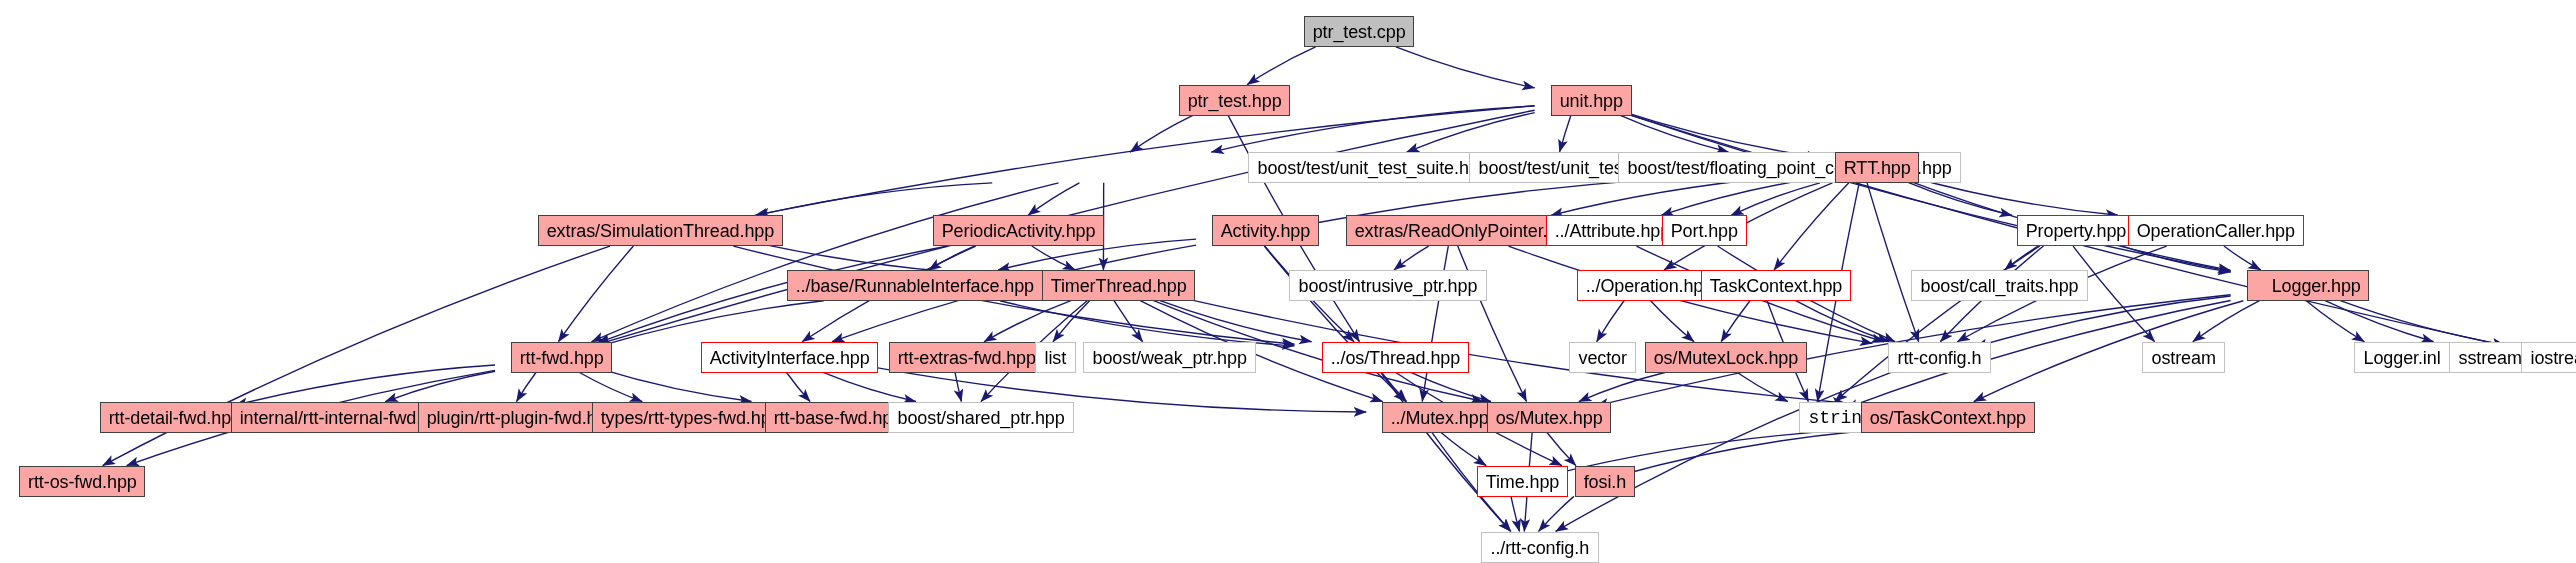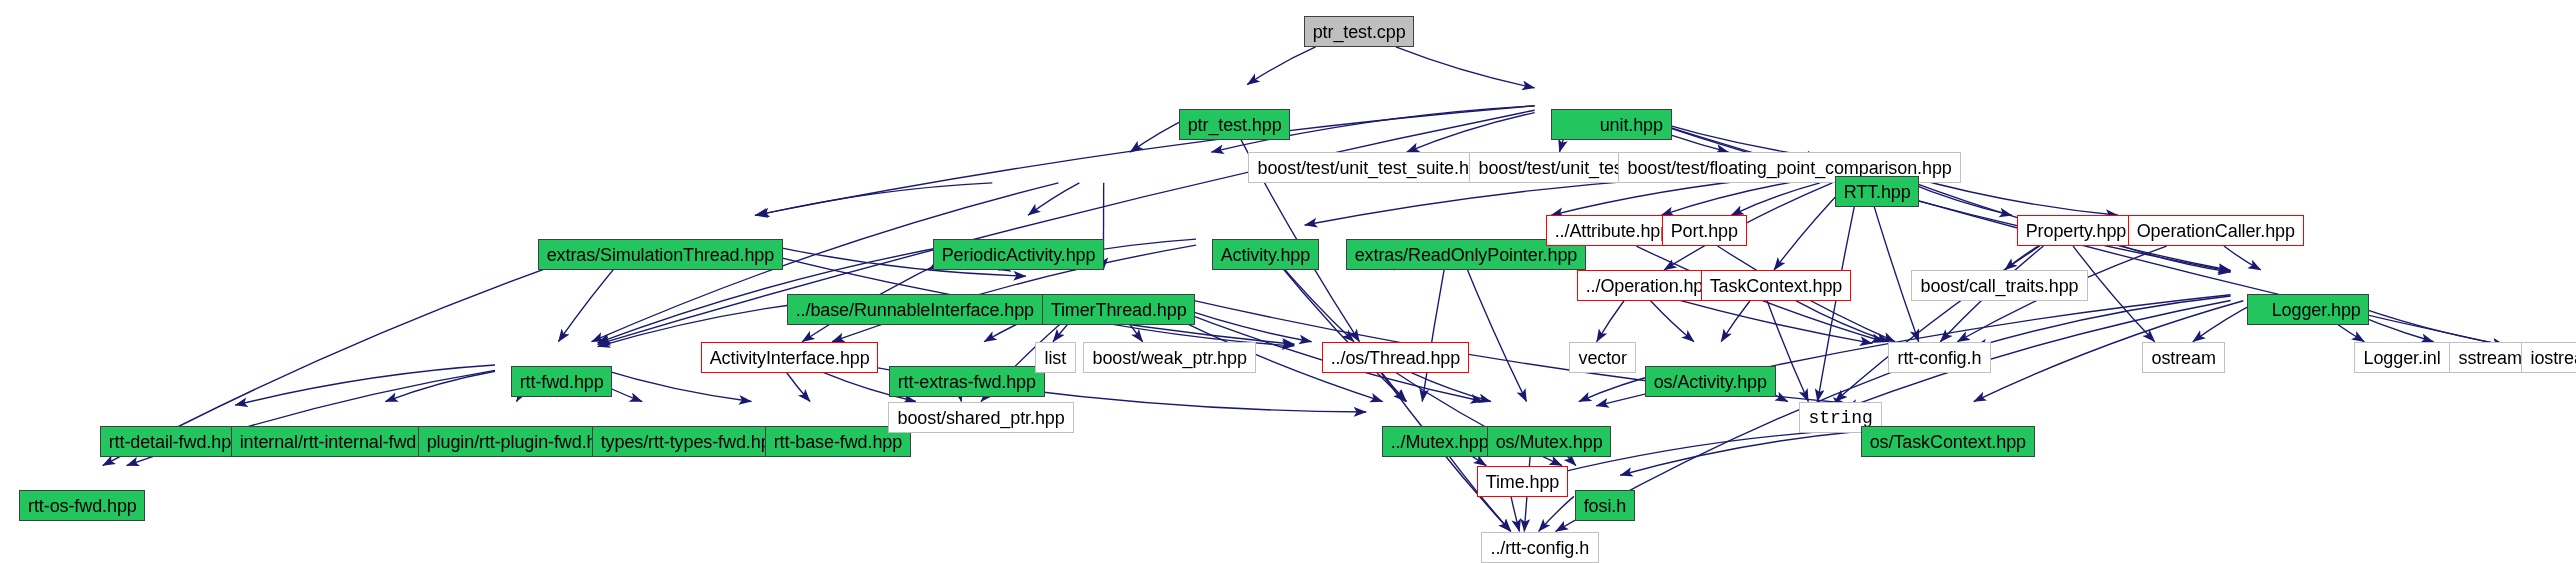--- a/index.html
+++ b/index.html
@@ -52,23 +52,22 @@
   .graph-node .node-label {
     padding: 0 7.7px;
     pointer-events: none;
   }
   
   .n-root {
     background: #bfbfbf;
     border: 1.7px solid #404040;
   }
   .n-local {
-    background: #22c55e;
+    background: #fca5a5;
     border: 1.7px solid #404040;
-    margin-top: 24px;
   }
   .n-missing {
     background: #ffffff;
     border: 1.7px solid #ff0000;
   }
   .n-system {
     background: #ffffff;
     border: 0.9px solid #c0c0c0;
   }
   .n-system .node-label {
@@ -190,21 +189,21 @@
         <path d="M2212.0,436.0 Q2008.2,513.0 1819.5,622.0" marker-end="url(#arrow)"></path>
       </g>
   </svg>
   <div id="node-layer">
       <div class="graph-node n-root" style="left: 1288px; top: 16.2px;">
         <span class="node-label">ptr_test.cpp</span>
       </div>
       <div class="graph-node n-local" style="left: 1163px; top: 85px;">
         <span class="node-label">ptr_test.hpp</span>
       </div>
-      <div class="graph-node n-local" style="left: 1535px; top: 85px; padding-left: 40px;">
+      <div class="graph-node n-local" style="left: 1535px; top: 85px;">
         <span class="node-label">unit.hpp</span>
       </div>
       <div class="graph-node n-system" style="left: 1232px; top: 152px;">
         <span class="node-label">boost/test/unit_test_suite.hpp</span>
       </div>
       <div class="graph-node n-system" style="left: 1453px; top: 152px;">
         <span class="node-label">boost/test/unit_test.hpp</span>
       </div>
       <div class="graph-node n-system" style="left: 1602px; top: 152px;">
         <span class="node-label">boost/test/floating_point_comparison.hpp</span>
@@ -235,20 +234,23 @@
       </div>
       <div class="graph-node n-missing" style="left: 2112px; top: 215px;">
         <span class="node-label">OperationCaller.hpp</span>
       </div>
       <div class="graph-node n-local" style="left: 771px; top: 270px;">
         <span class="node-label">../base/RunnableInterface.hpp</span>
       </div>
       <div class="graph-node n-local" style="left: 1026px; top: 270px;">
         <span class="node-label">TimerThread.hpp</span>
       </div>
+      <div class="graph-node n-system" style="left: 1273px; top: 270px;">
+        <span class="node-label">boost/intrusive_ptr.hpp</span>
+      </div>
       <div class="graph-node n-missing" style="left: 1561px; top: 270px;">
         <span class="node-label">../Operation.hpp</span>
       </div>
       <div class="graph-node n-missing" style="left: 1685px; top: 270px;">
         <span class="node-label">TaskContext.hpp</span>
       </div>
       <div class="graph-node n-system" style="left: 1895px; top: 270px;">
         <span class="node-label">boost/call_traits.hpp</span>
       </div>
       <div class="graph-node n-local" style="left: 2231px; top: 270px; padding-left: 16px;">
@@ -269,21 +271,21 @@
       <div class="graph-node n-system" style="left: 1067px; top: 342px;">
         <span class="node-label">boost/weak_ptr.hpp</span>
       </div>
       <div class="graph-node n-missing" style="left: 1294px; top: 342px; margin-left: 12px;">
         <span class="node-label">../os/Thread.hpp</span>
       </div>
       <div class="graph-node n-system" style="left: 1553px; top: 342px;">
         <span class="node-label">vector</span>
       </div>
       <div class="graph-node n-local" style="left: 1629px; top: 342px;">
-        <span class="node-label">os/Activity.hpp</span>
+        <span class="node-label">os/MutexLock.hpp</span>
       </div>
       <div class="graph-node n-system" style="left: 1872px; top: 342px;">
         <span class="node-label">rtt-config.h</span>
       </div>
       <div class="graph-node n-system" style="left: 2126px; top: 342px;">
         <span class="node-label">ostream</span>
       </div>
       <div class="graph-node n-system" style="left: 2338px; top: 342px;">
         <span class="node-label">Logger.inl</span>
       </div>

